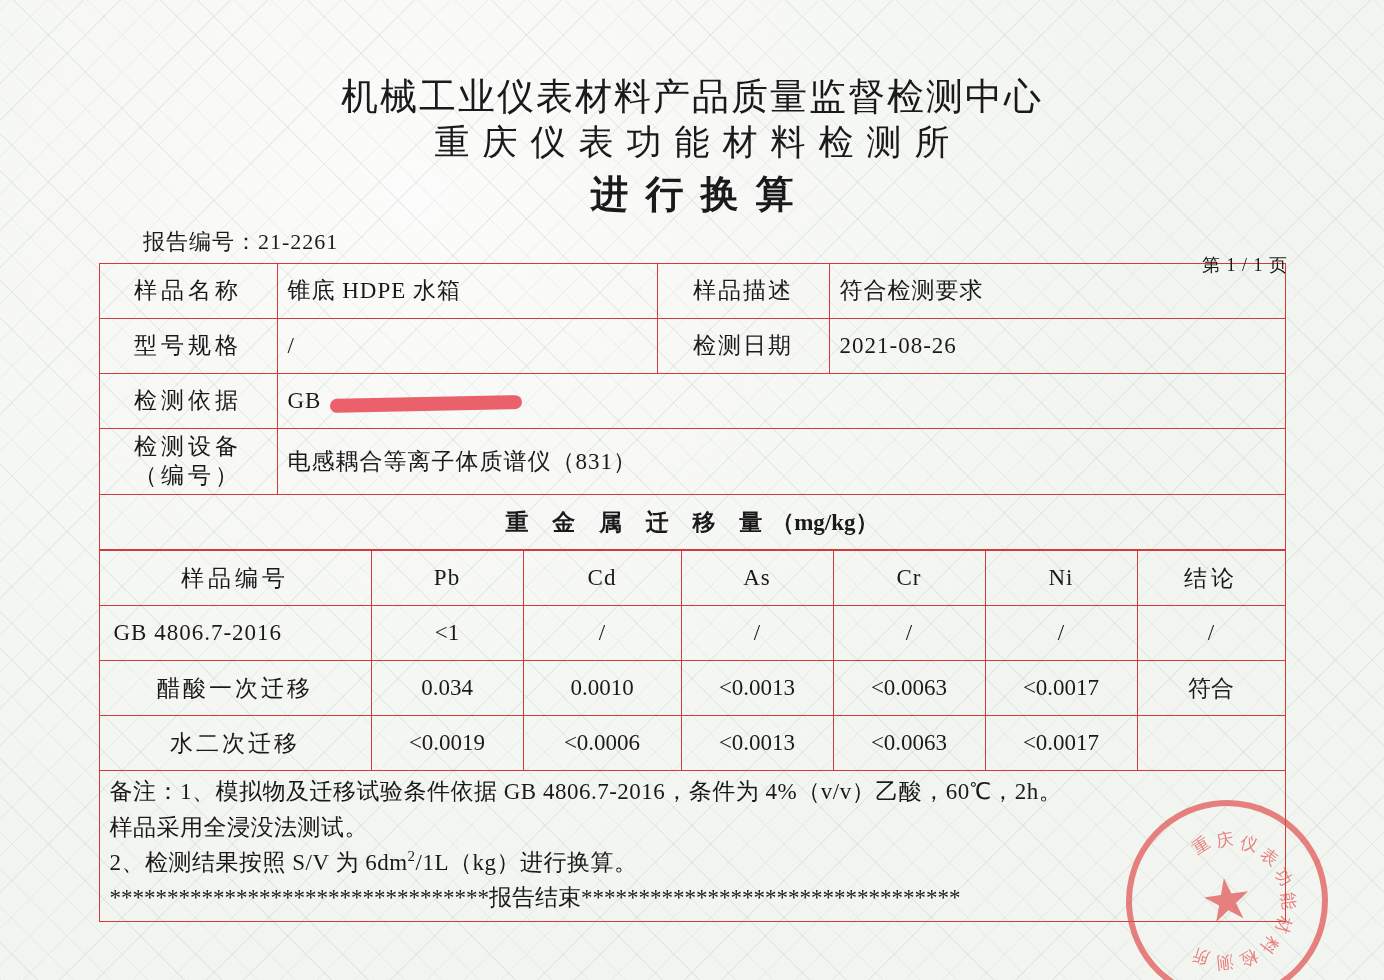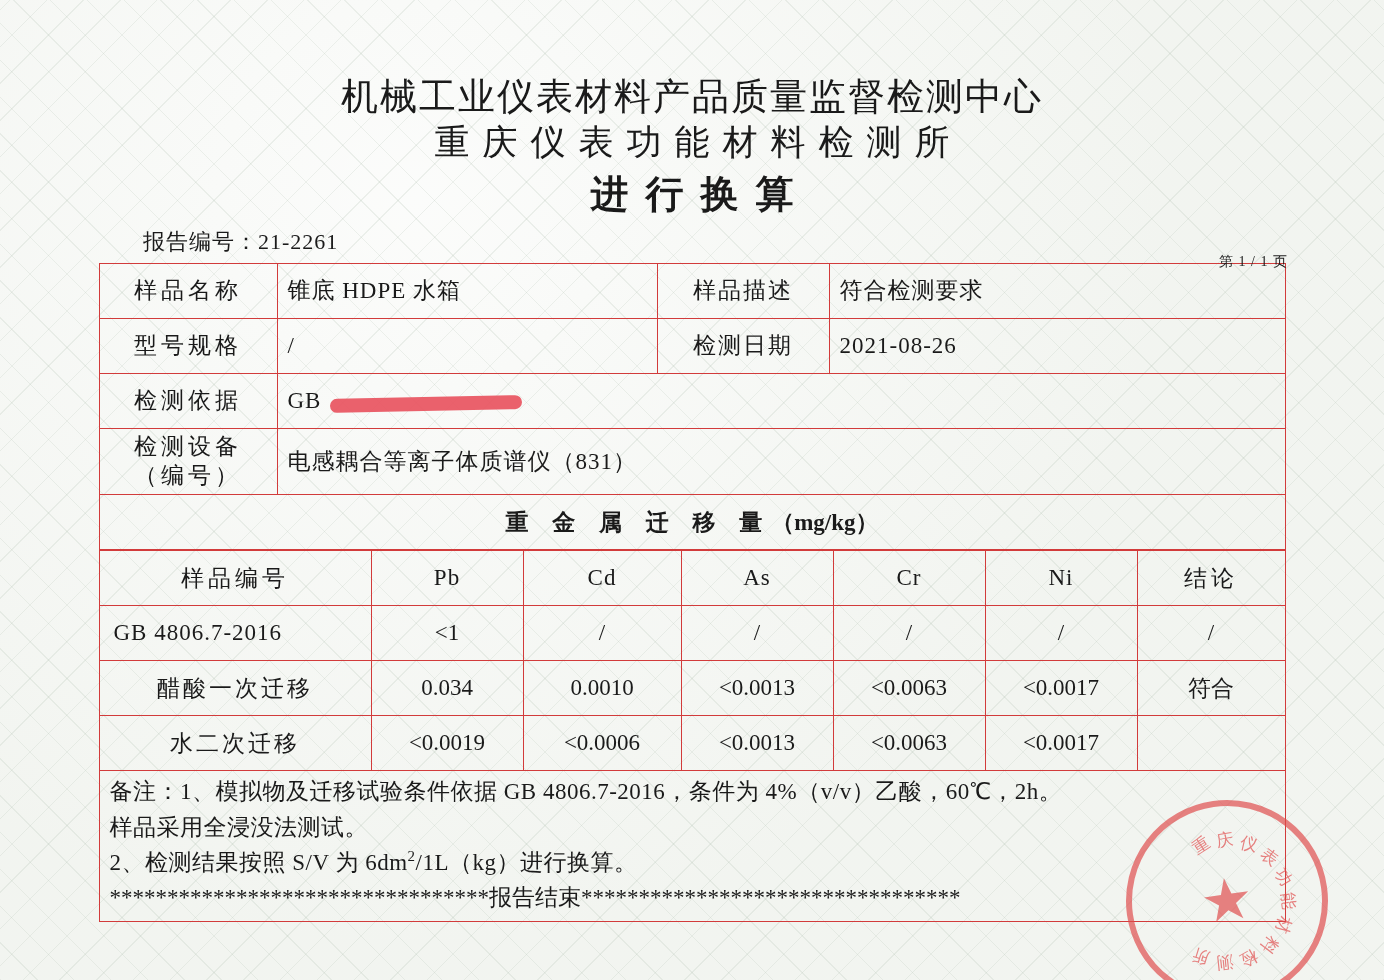--- a/index.html
+++ b/index.html
@@ -65,21 +65,21 @@
     position: absolute;
     left: 143px;
     top: 4px;
     font-size: 22px;
     letter-spacing: 1px;
   }
   .page-no {
     position: absolute;
     right: 96px;
     top: 30px;
-    font-size: 14px;
+    font-size: 18px;
     letter-spacing: 1px;
   }
 
   
   table.rep {
     border-collapse: collapse;
     margin: 0 auto;
     width: 1186px;
     table-layout: fixed;
     background: transparent;

